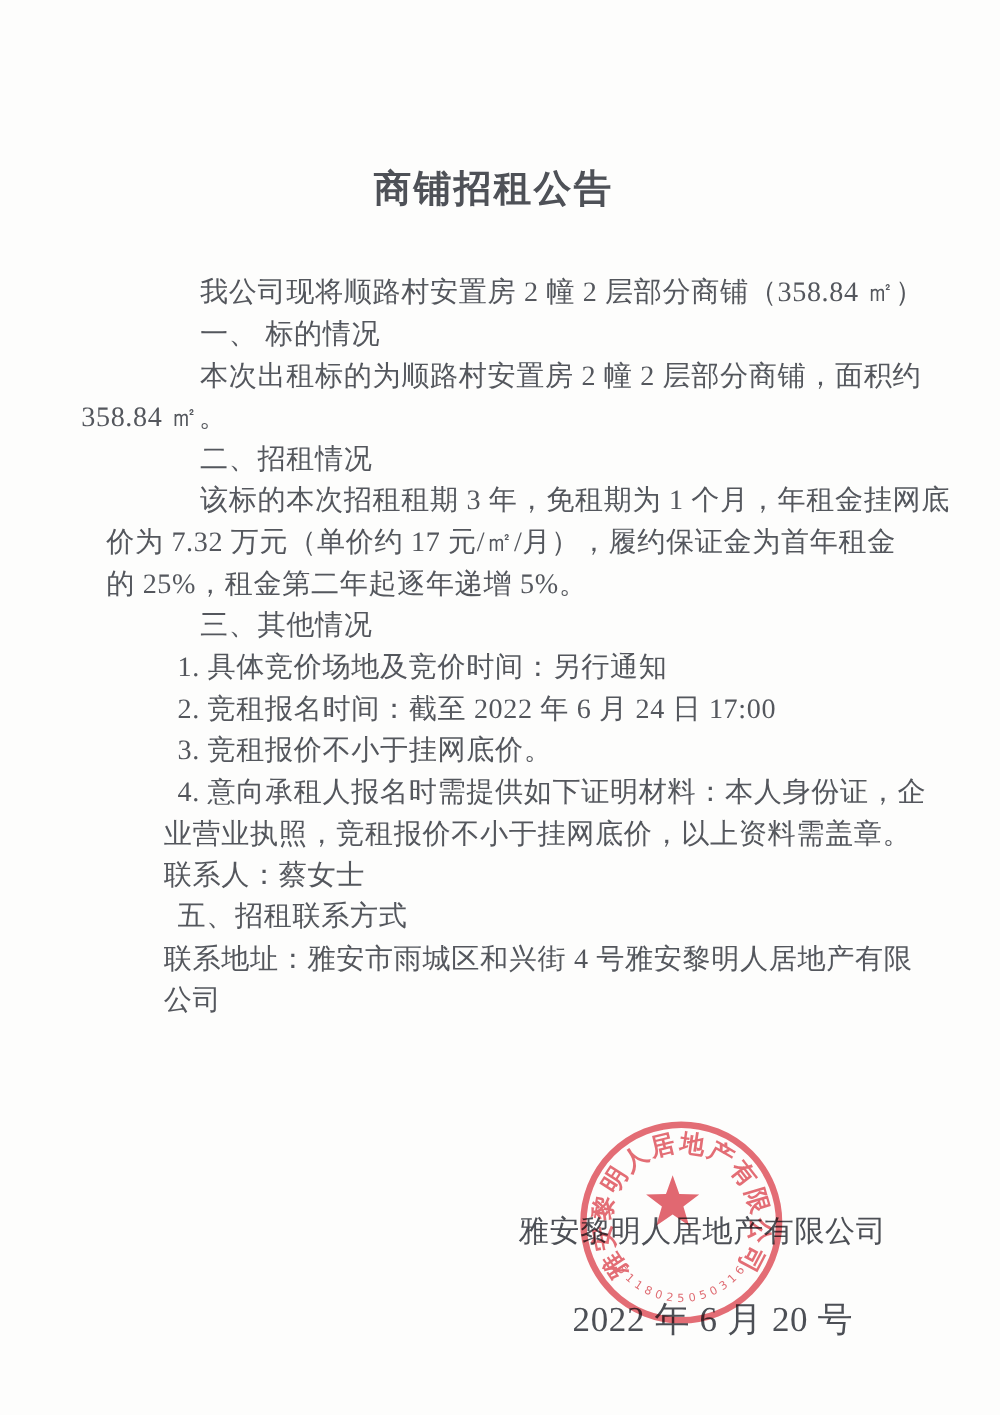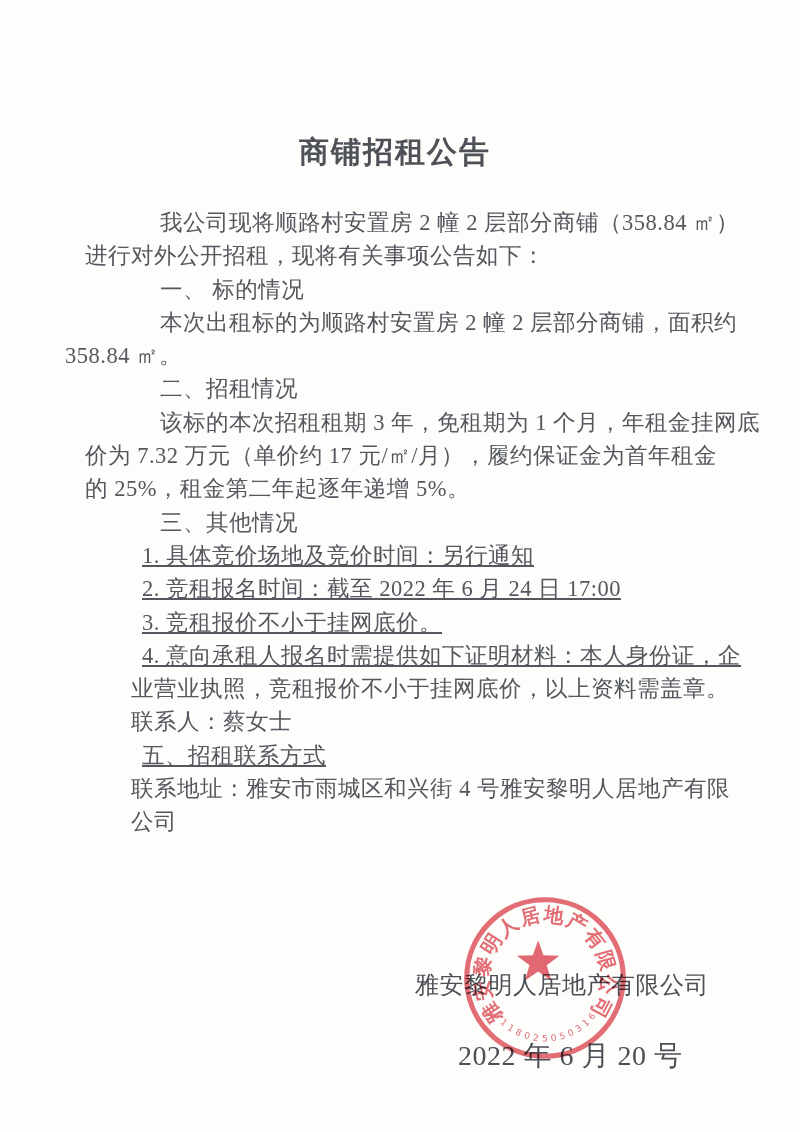--- a/index.html
+++ b/index.html
@@ -19,30 +19,30 @@
   }
   .title {
     text-align:center;
     font-size:30px;
     font-weight:bold;
     letter-spacing:2px;
     color:#4e5157;
     height:42px;
     line-height:42px;
   }
-  .body-block { margin-top:33px; }
+  .body-block { margin-top:44px; }
   .line {
     height:33.3px;
     line-height:33.3px;
     font-size:22.5px;
     letter-spacing:0.5px;
     white-space:nowrap;
   }
   .ia { padding-left:75px; }  
-  .ib { padding-left:57px;text-decoration:underline; }  
+  .ib { padding-left:57px; }  
   .ic { padding-left:46px; }  
   .im { margin-left:-20px; }  
 
   .sig-company {
     position:absolute;
     left:415px; top:969px;
     font-size:24px;
     letter-spacing:0.5px;
     color:#4c4f55;
     white-space:nowrap;
@@ -71,21 +71,20 @@
 </head>
 <body>
 
 <div class="page">
 
   <div class="content">
     <div class="title">商铺招租公告</div>
 
     <div class="body-block">
       <div class="line ia">我公司现将顺路村安置房 2 幢 2 层部分商铺（358.84 ㎡）</div>
-      <div class="line">进行对外公开招租，现将有关事项公告如下：</div>
       <div class="line ia">一、 标的情况</div>
       <div class="line ia">本次出租标的为顺路村安置房 2 幢 2 层部分商铺，面积约</div>
       <div class="line im">358.84 ㎡。</div>
       <div class="line ia">二、招租情况</div>
       <div class="line ia">该标的本次招租租期 3 年，免租期为 1 个月，年租金挂网底</div>
       <div class="line">价为 7.32 万元（单价约 17 元/㎡/月），履约保证金为首年租金</div>
       <div class="line">的 25%，租金第二年起逐年递增 5%。</div>
       <div class="line ia">三、其他情况</div>
       <div class="line ib">1. 具体竞价场地及竞价时间：另行通知</div>
       <div class="line ib">2. 竞租报名时间：截至 2022 年 6 月 24 日 17:00</div>

